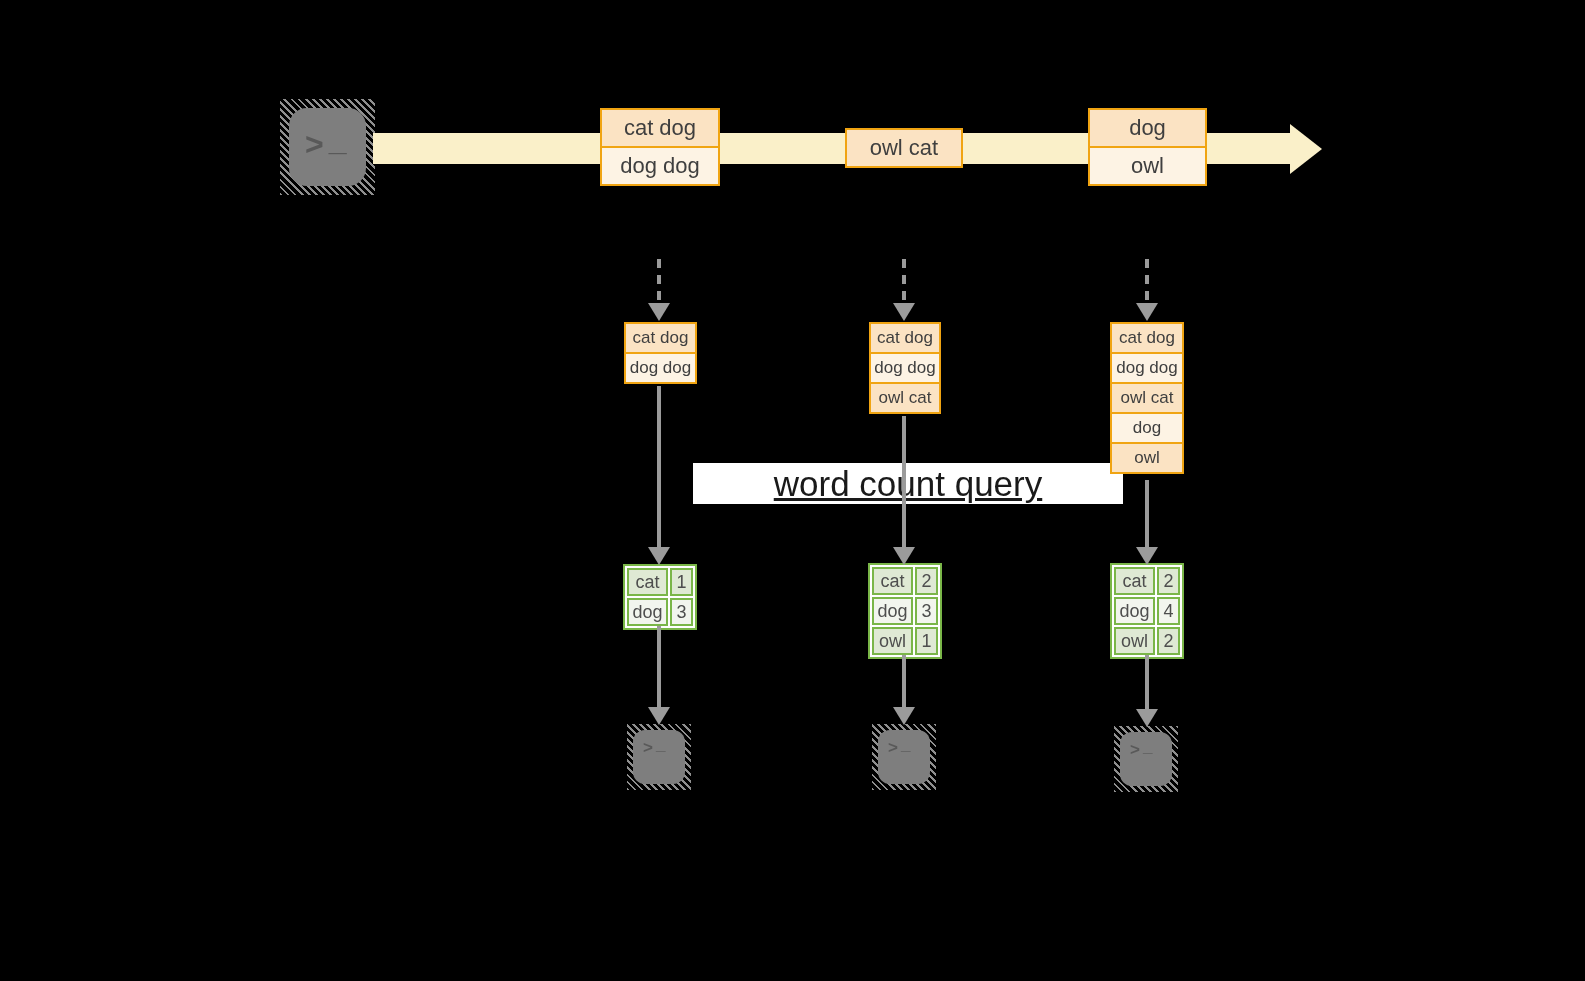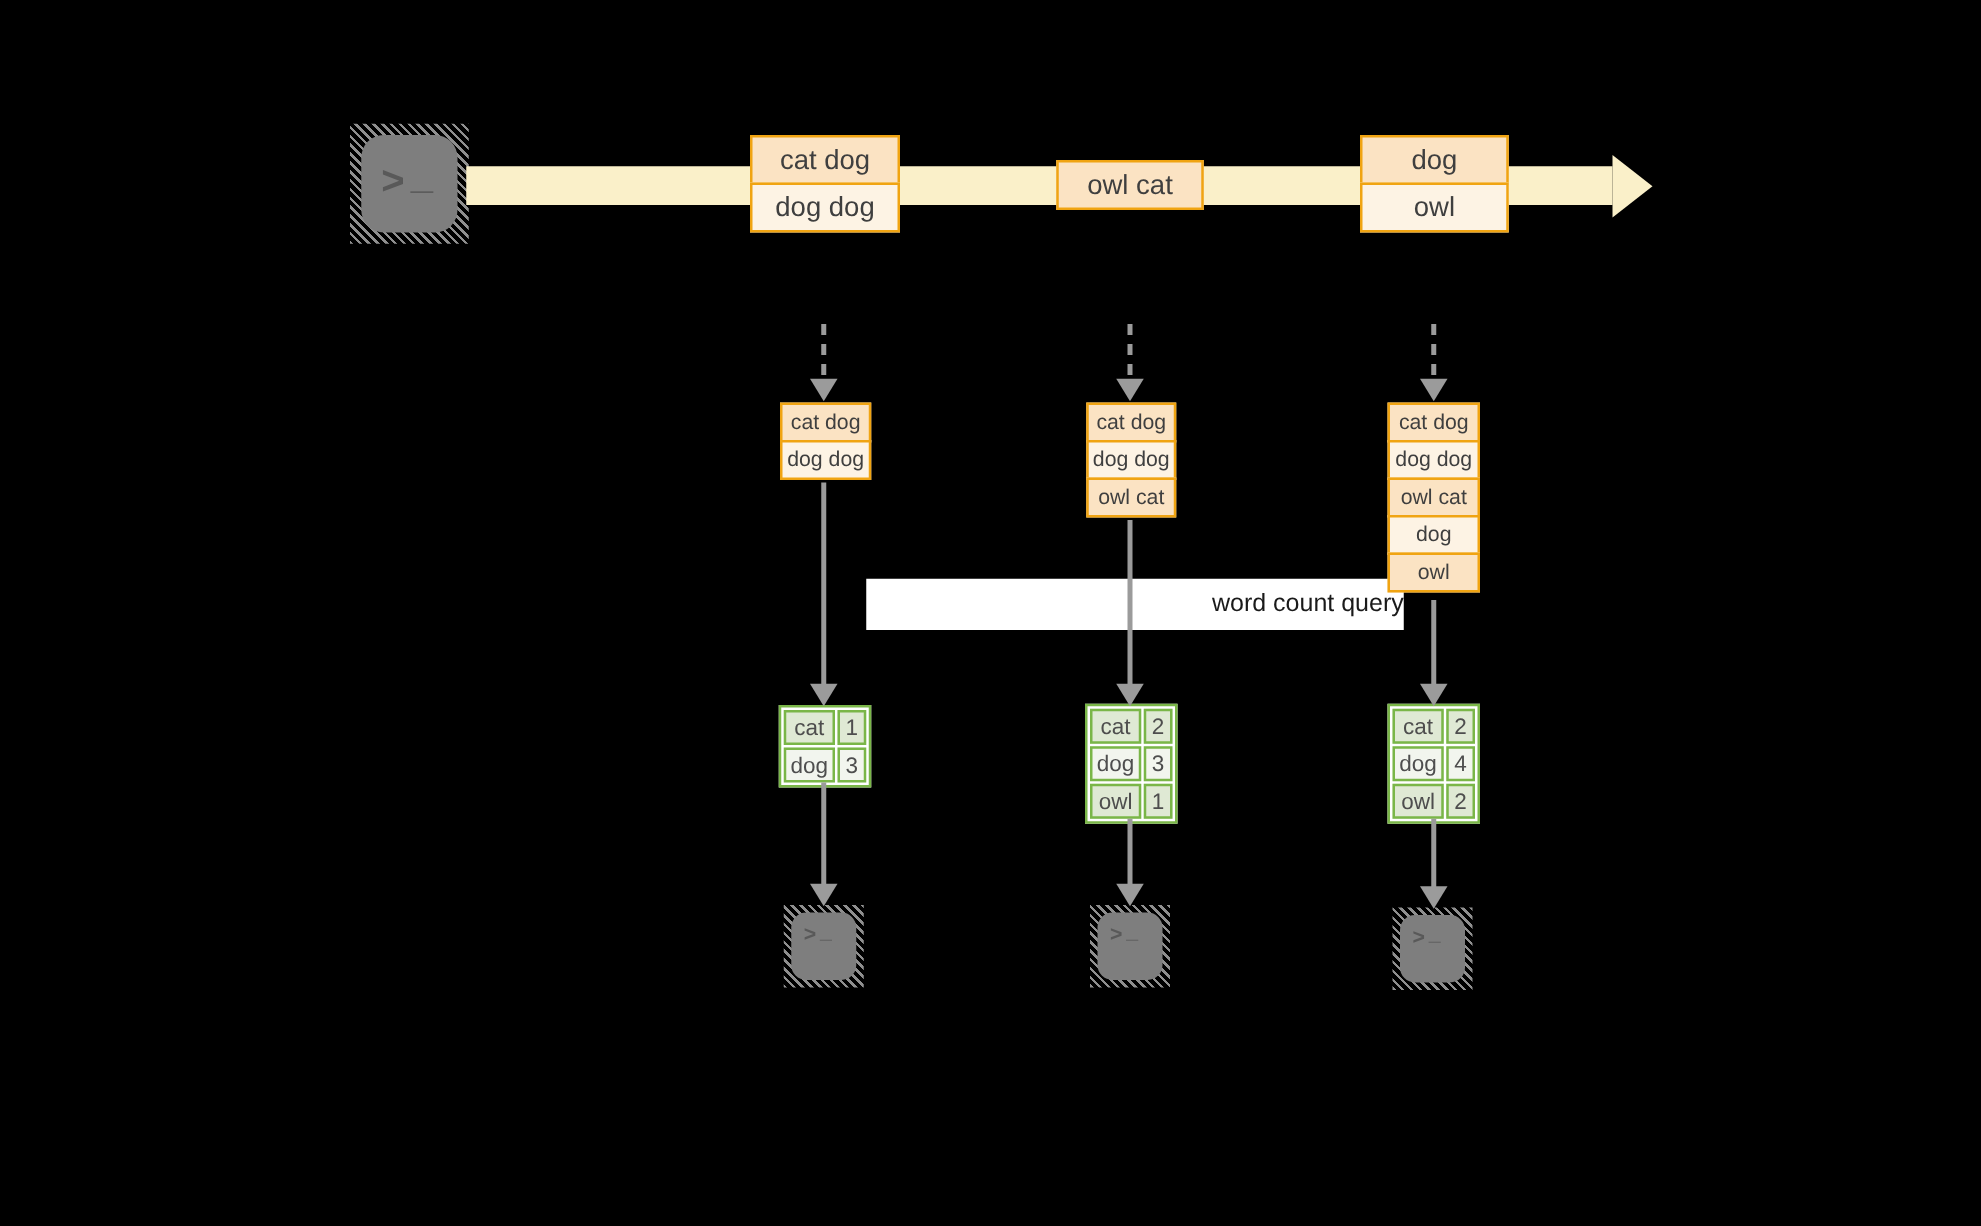--- a/index.html
+++ b/index.html
@@ -45,21 +45,21 @@
   .vdash{position:absolute;width:4px;
     background:repeating-linear-gradient(to bottom,var(--gray,#9b9b9b) 0 9px,transparent 9px 16px);}
   .vline{position:absolute;width:4px;background:var(--gray,#9b9b9b);}
   .head-down{position:absolute;width:0;height:0;
     border-left:11px solid transparent;border-right:11px solid transparent;
     border-top:18px solid var(--gray,#9b9b9b);}
   
   .banner{
     position:absolute;left:693px;top:463px;width:430px;height:41px;
     background:var(--banner-bg,#fff);color:var(--banner-text,#1a1a1a);
-    font-size:20px;line-height:41px;text-align:right;z-index:1;
+    font-size:35px;line-height:41px;text-align:center;z-index:1;text-decoration:underline;
   }
   .over-banner{z-index:2;}
   
   table.counts{position:absolute;border-collapse:separate;border-spacing:2px;
     background:#fff;border:2px solid var(--green,#7ab648);}
   table.counts td{
     box-sizing:content-box;border:2px solid var(--green,#7ab648);
     height:24px;line-height:24px;text-align:center;
     font-size:18px;color:#4e4e4e;padding:0;margin-top:16px;
   }

